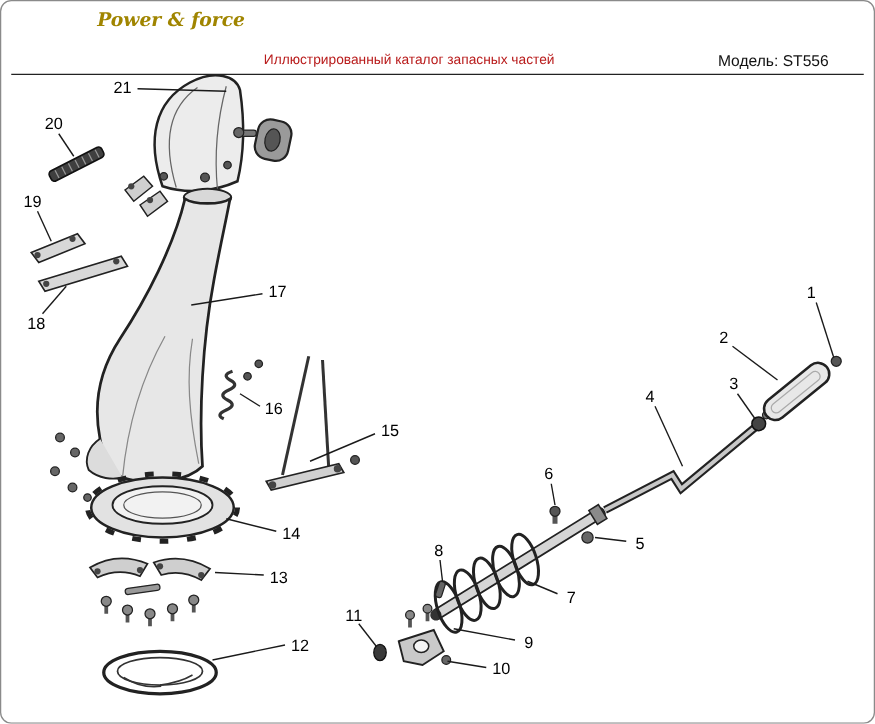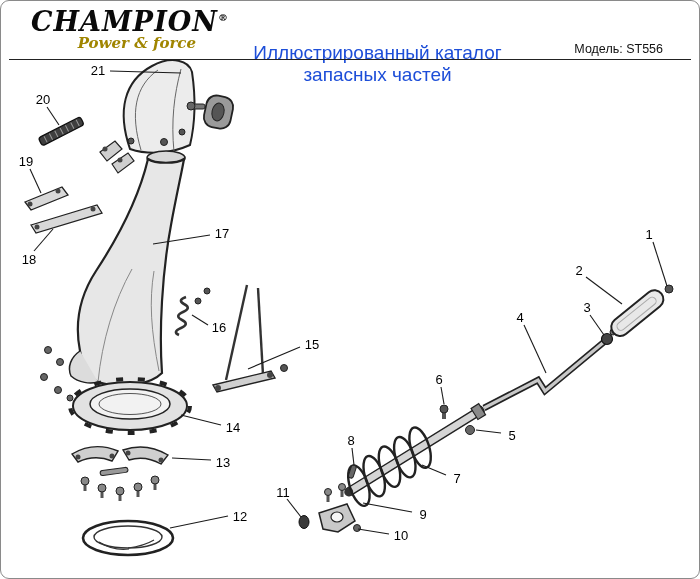--- a/index.html
+++ b/index.html
@@ -12,22 +12,22 @@
   .logo-text{
     font-family:"DejaVu Serif",serif;font-style:italic;font-weight:bold;
     font-size:27px;color:#0a0a0a;letter-spacing:1px;white-space:nowrap;
   }
   .logo-reg{font-size:10px;vertical-align:super;font-style:normal;}
   .logo-tagline{
     font-family:"DejaVu Serif",serif;font-style:italic;font-weight:bold;
     font-size:15px;margin-top:1px;text-align:right;padding-left:34px;white-space:nowrap;
   }
   .page-title{
-    position:absolute;left:210px;right:155px;top:41px;text-align:center;
-    font-size:19px;color:#1d4ed8;
+    position:absolute;left:210px;right:155px;top:41px;text-align:left;
+    font-size:11px;color:#b91c1c;
   }
   .model-label{
     position:absolute;right:36px;top:41px;font-size:12.5px;color:#111;white-space:nowrap;
   }
   .header-rule{position:absolute;left:8px;right:8px;top:58px;border-top:1.5px solid #222;}
   svg.diagram{position:absolute;left:0;top:0;}
   .callout-num{font-family:"Liberation Sans",sans-serif;font-size:13px;fill:#000;text-anchor:middle;}
 </style>
 </head>
 <body>
@@ -243,20 +243,19 @@
         <line x1="589" y1="314" x2="603" y2="334" stroke="#1a1a1a" stroke-width="1.1"></line>
         <text x="586" y="310.5" class="callout-num">3</text>
         <line x1="585" y1="276" x2="621" y2="303" stroke="#1a1a1a" stroke-width="1.1"></line>
         <text x="578" y="273.5" class="callout-num">2</text>
         <line x1="652" y1="241" x2="666" y2="285" stroke="#1a1a1a" stroke-width="1.1"></line>
         <text x="648" y="237.5" class="callout-num">1</text>
       </g>
   </svg>
 
   <div class="logo-block">
-    <div class="logo-text"><span>CHAMPION</span><span class="logo-reg">®</span></div>
     <div class="logo-tagline" style="color: rgb(160, 133, 0);">Power &amp; force</div>
   </div>
   <div class="page-title">Иллюстрированный каталог запасных частей</div>
   <div class="model-label">Модель: ST556</div>
   <div class="header-rule"></div>
 
 </div>
 
 </body></html>

